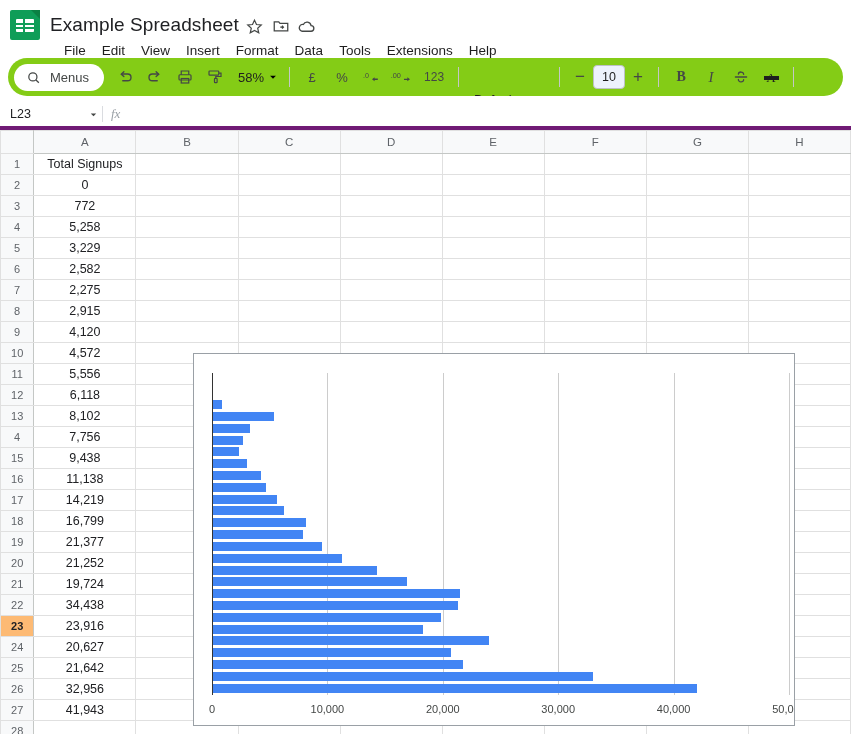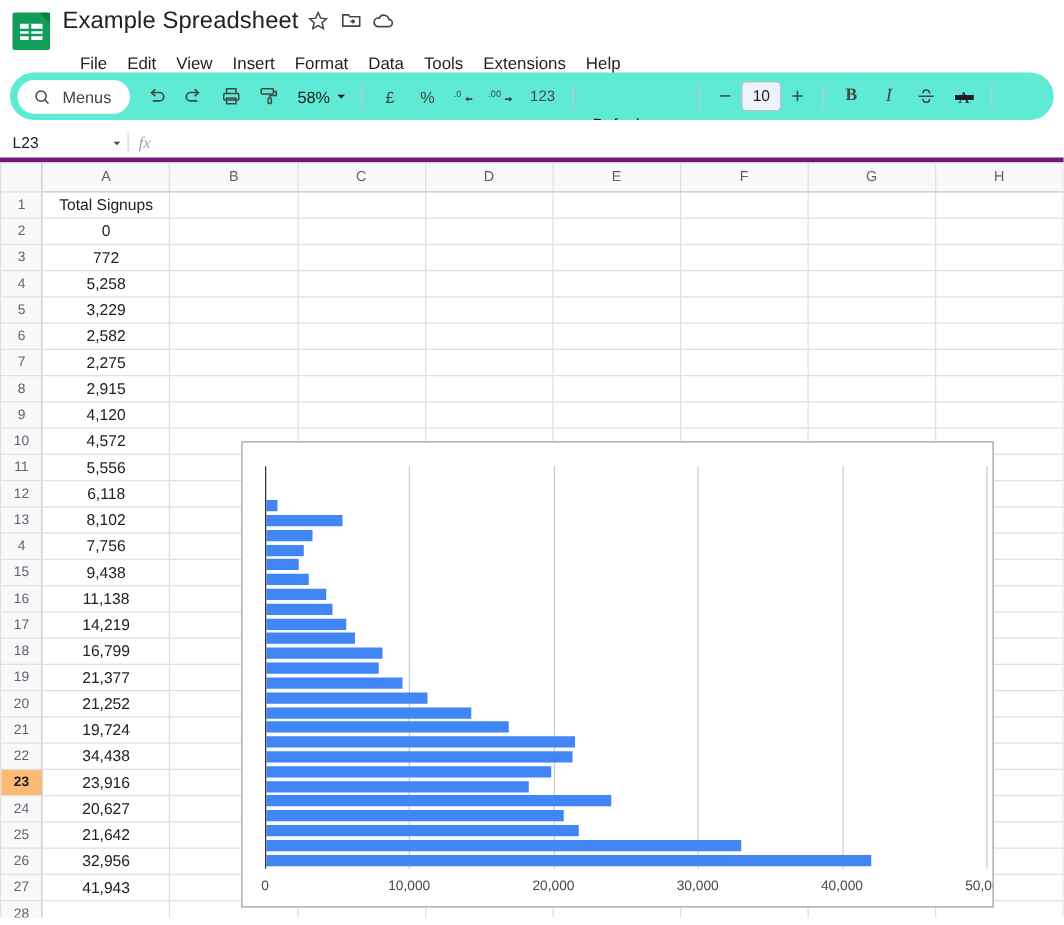--- a/index.html
+++ b/index.html
@@ -30,32 +30,32 @@
     background:#fff; border-radius:1px;
   }
   .app-logo .grid::before, .app-logo .grid::after{
     content:""; position:absolute; background:#0f9d58;
   }
   .app-logo .grid::before{ left:0; top:4px; width:100%; height:1.5px;
      box-shadow: 0 4px 0 0 #0f9d58; }
   .app-logo .grid::after{ left:7px; top:0; width:1.5px; height:100%; }
 
   .title-col { display:flex; flex-direction:column; }
-  .title-row { display: flex; align-items: flex-start; gap: 6px; height: 30px; }
+  .title-row { display: flex; align-items: flex-end; gap: 6px; height: 30px; }
   .doc-title { font-size: 19px; color: #202124; letter-spacing: .1px; white-space: nowrap;}
   .t-icon { width: 20px; height: 20px; color:#444746; display:flex; align-items:center; justify-content:center; cursor:pointer;}
   .t-icon svg { display:block; }
 
   .menubar { display: flex; align-items: center; gap: 2px; height: 22px; margin-top: 3px; margin-left: 7px;}
   .menu-item { font-size: 13.5px; color: #1f1f1f; padding: 2px 7px; border-radius: 4px; cursor: default; white-space: nowrap;}
 
   
   .toolbar {
     margin: 0 8px; height: 38px;
-    background: #5eead4; border-radius: 20px;
+    background: #84cc16; border-radius: 20px;
     display: flex; align-items: center; gap: 0px; padding: 0 6px;
     overflow: hidden;
   }
   .menus-pill {
     display:flex; align-items:center; gap:9px;
     background:#fff; border-radius:16px; height:27px; padding:0 15px 0 12px;
     margin-right: 6px; cursor:pointer;
   }
   .menus-pill span { font-size:13px; color:#444746; }
   .tb-btn {

